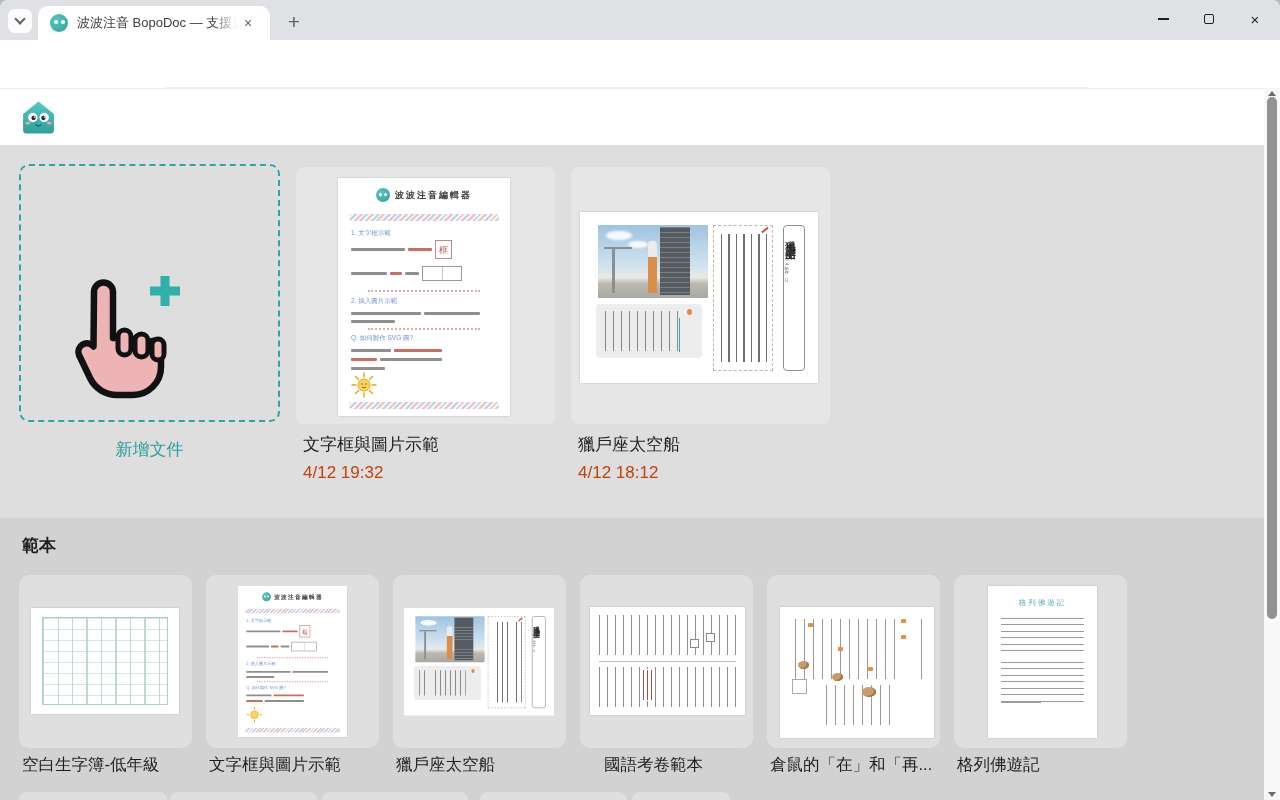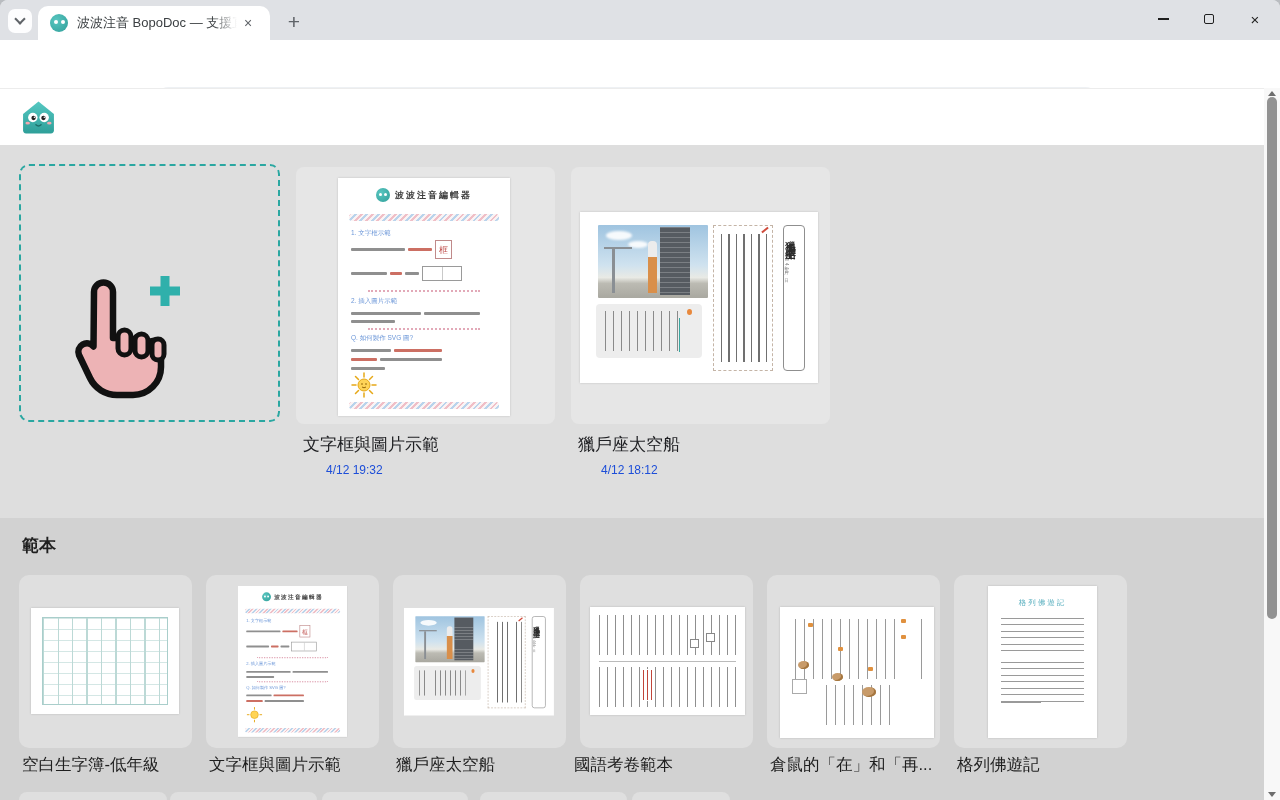--- a/index.html
+++ b/index.html
@@ -37,21 +37,21 @@
   .hicon{position:absolute;top:104px;width:26px;height:26px;color:#3a3a3a;}
   .docs{position:absolute;left:0;top:145px;width:1280px;height:373px;background:#dedede;}
   .tpls{position:absolute;left:0;top:518px;width:1280px;height:282px;background:#d2d2d2;}
 
   .addtile{position:absolute;left:19px;top:19px;width:261px;height:258px;border:2px dashed #2aa7a1;border-radius:10px;}
   .addlabel{position:absolute;left:19px;top:293px;width:261px;text-align:center;font-size:17px;color:#2d9e9c;}
 
   .card{position:absolute;background:#e6e6e6;border-radius:8px;}
   .doc-card{top:22px;width:259px;height:257px;}
   .cardtitle{position:absolute;font-size:17px;color:#202124;white-space:nowrap;}
-  .carddate{position:absolute;font-size:12px;color:#1d4ed8;margin-left:23px;}
+  .carddate{position:absolute;font-size:17px;color:#c2410c;}
   .tpl-card{top:57px;width:173px;height:173px;background:#dfdfdf;border-radius:10px;}
   .tpl-label{position:absolute;top:236px;font-size:16.5px;color:#1f1f1f;white-space:nowrap;overflow:hidden;width:180px;}
   .sect-head{position:absolute;left:22px;top:16px;font-size:17px;font-weight:bold;color:#1f1f1f;}
   .rowtop{position:absolute;top:274px;height:8px;background:#dfdfdf;border-radius:9px 9px 0 0;}
 
   
   .sbar{position:absolute;left:1264px;top:88px;width:16px;height:712px;background:#f8f8f8;}
   .sthumb{position:absolute;left:3px;top:9px;width:10px;height:522px;background:#929292;border-radius:5px;}
   .tri-up{position:absolute;left:4px;top:3px;width:0;height:0;border-left:4px solid transparent;border-right:4px solid transparent;border-bottom:5px solid #6d6d6d;}
   .tri-dn{position:absolute;left:4px;bottom:3px;width:0;height:0;border-left:4px solid transparent;border-right:4px solid transparent;border-top:5px solid #6d6d6d;}
@@ -231,20 +231,21 @@
 
     <div class="addtile">
       <svg class="abs" style="left:45px;top:102px;" width="126" height="140" viewBox="0 0 126 140">
         <path d="M99 8 v30 M84 23 h30" stroke="#2fb0ab" stroke-width="9"></path>
         <path d="M28 24 a9.5 9.5 0 0 1 19 0 v46 h5 a7 7 0 0 1 13 2 h3 a7 7 0 0 1 13 3 h2 a7 7 0 0 1 12 5 v19 a28 28 0 0 1 -28 28 h-16 a30 30 0 0 1 -27 -17 l-11 -23 a8.5 8.5 0 0 1 14.5 -8.5 z" fill="#edb3b5" stroke="#111" stroke-width="6.5" stroke-linejoin="round"></path>
         <rect x="52" y="62" width="13" height="25" rx="6.5" fill="#edb3b5" stroke="#111" stroke-width="5"></rect>
         <rect x="69" y="66" width="13" height="23" rx="6.5" fill="#edb3b5" stroke="#111" stroke-width="5"></rect>
         <rect x="86" y="71" width="12" height="21" rx="6" fill="#edb3b5" stroke="#111" stroke-width="5"></rect>
       </svg>
     </div>
+    <div class="addlabel">新增文件</div>
 
     <div class="card doc-card" style="left:296px;">
       <div class="pg doc1" style="left:42px;top:11px;">
         <div class="d1-head">
             <span class="d1-bot"></span>
             <span class="d1-title">波波注音編輯器</span>
           </div>
         <div class="stripe" style="top:36px;"></div>
         <div class="r bh" style="top:50px;">1. 文字框示範</div>
         <div class="r" style="top:62px;">
@@ -398,21 +399,21 @@
       <div class="pg texam" style="left:10px;top:32px;">
         <div class="vbars" style="left:9px;top:8px;right:9px;height:40px;background-image:repeating-linear-gradient(to left,#8f8f8f 0 1px,transparent 1px 8px);"></div>
         <div class="hline" style="left:9px;right:9px;top:54px;"></div>
         <div class="vbars" style="left:9px;top:60px;right:9px;height:40px;background-image:repeating-linear-gradient(to left,#8f8f8f 0 1px,transparent 1px 8px);"></div>
         <div style="position:absolute;left:52px;top:62px;width:12px;height:32px;background:#fff;"></div>
         <div class="redbars" style="left:53px;top:63px;width:9px;height:30px;"></div>
         <div style="position:absolute;right:30px;top:26px;width:9px;height:9px;border:1px solid #888;background:#fff;"></div>
         <div style="position:absolute;right:46px;top:32px;width:9px;height:9px;border:1px solid #888;background:#fff;"></div>
       </div>
     </div>
-    <div class="tpl-label" style="left:574px;">國語考卷範本</div>
+    <div class="tpl-label" style="left:604px;">國語考卷範本</div>
 
     <div class="card tpl-card" style="left:767px;">
       <div class="pg tham" style="left:13px;top:32px;">
         <div class="vbars" style="left:12px;top:12px;width:130px;height:60px;background-image:repeating-linear-gradient(to left,#9a9a9a 0 1px,transparent 1px 9px);"></div>
         <div class="vbars" style="left:40px;top:78px;width:70px;height:40px;background-image:repeating-linear-gradient(to left,#9a9a9a 0 1px,transparent 1px 9px);"></div>
         <div style="position:absolute;left:118px;top:10px;width:16px;height:64px;background:#fff;"></div>
         <div class="omark" style="left:121px;top:12px;"></div>
         <div class="omark" style="left:121px;top:28px;"></div>
         <div class="omark" style="left:28px;top:16px;"></div>
         <div class="omark" style="left:58px;top:40px;"></div>

